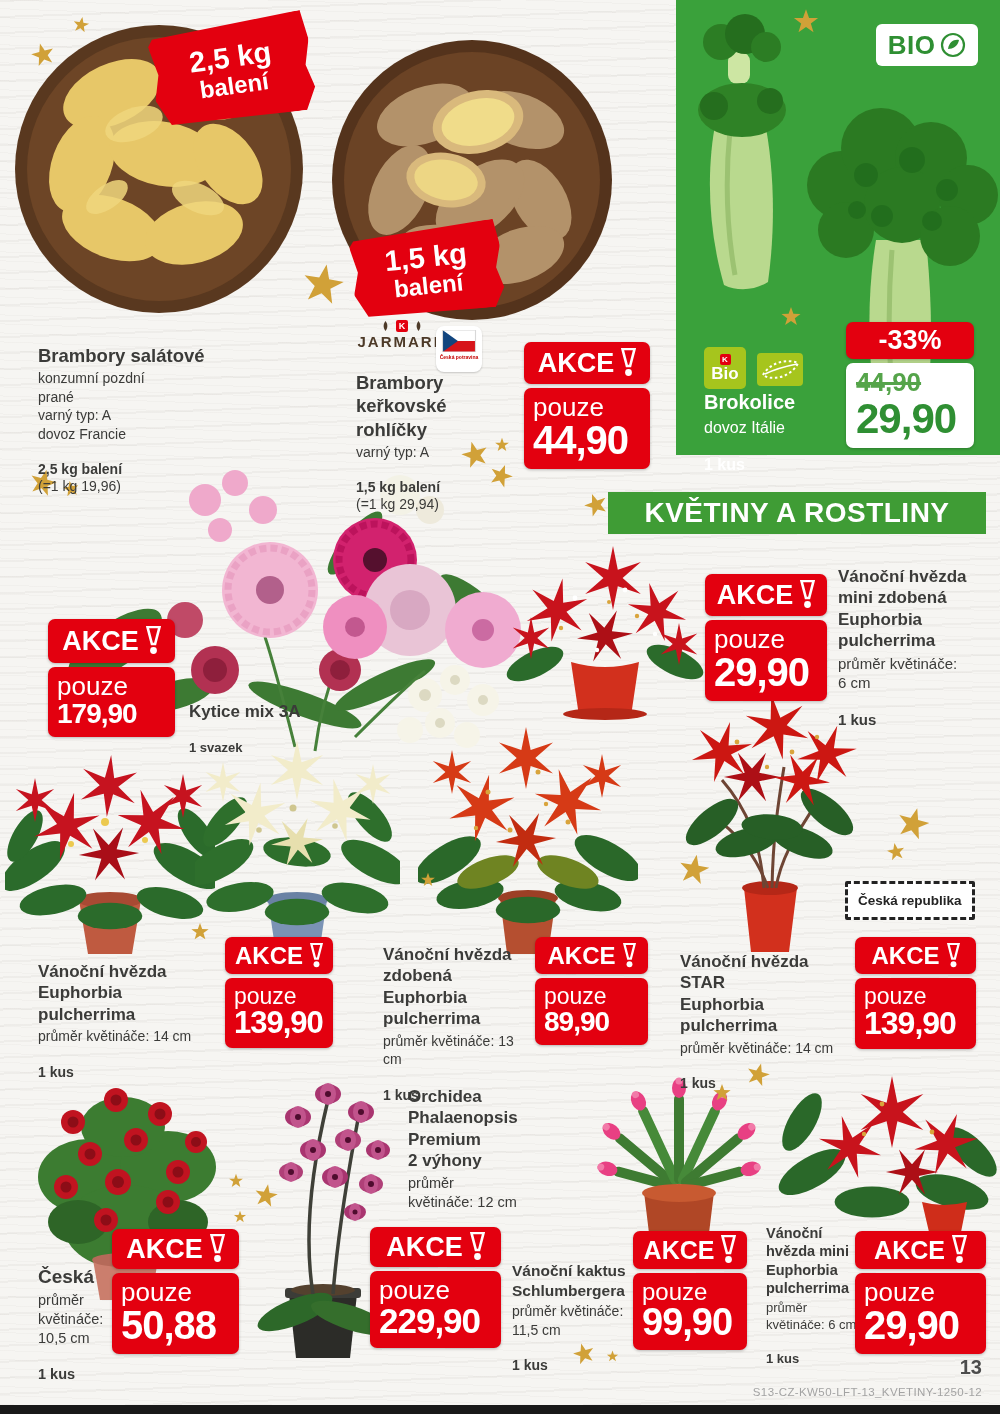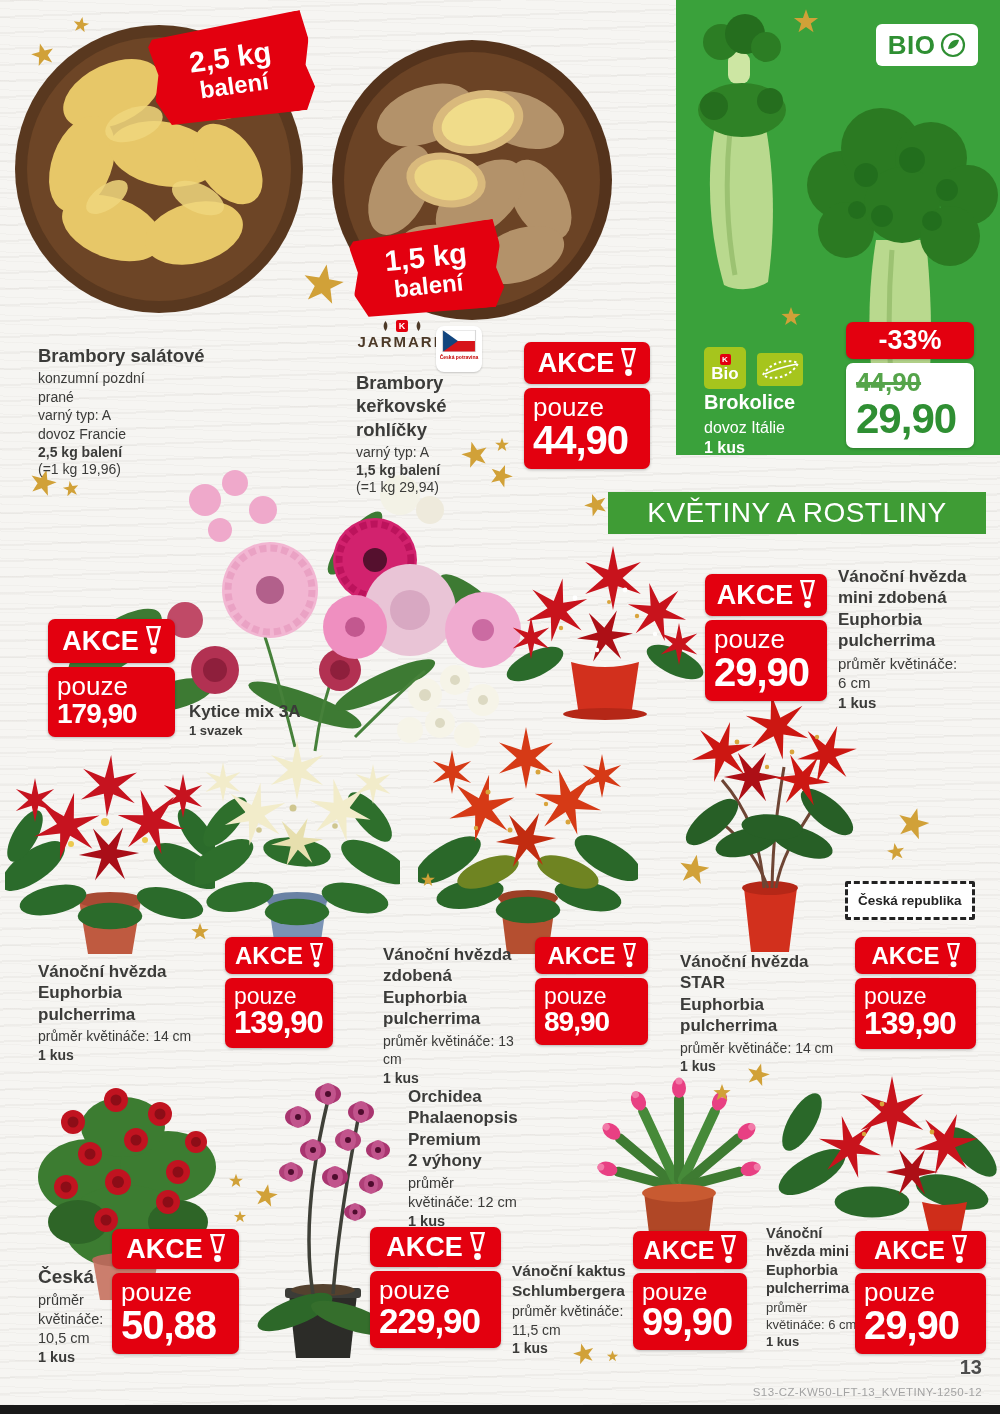--- a/index.html
+++ b/index.html
@@ -48,21 +48,21 @@
   .disc.green .disc-old { color:#55a44a; font-size:26px; }
   .disc.green .disc-new { color:#2f8f33; font-size:42px; }
 
   
   .pt { position:absolute; color:#3b3b39; z-index:4; }
   .pre { white-space:pre-line; }
   .nm { font-weight:700; font-size:17px; line-height:1.26; }
   .nm18 { font-size:18.5px; } .nm19 { font-size:19px; } .nm15 { font-size:15.5px; } .nm14 { font-size:14.5px; }
   .ds { font-size:14px; line-height:1.32; margin-top:2px; }
   .ds13 { font-size:13px; }
-  .pk { font-size:14px; font-weight:700; margin-top:1px; }
+  .pk { font-size:14px; font-weight:700; margin-top:18px; }
   .wh { color:#ffffff; }
 
   
   .brush {
     position:absolute; background:#e3000f; color:#fff; text-align:center; z-index:6;
     display:flex; flex-direction:column; align-items:center; justify-content:center;
     clip-path:polygon(3% 9%, 97% 0%, 100% 30%, 96% 55%, 100% 78%, 93% 100%, 8% 96%, 0% 70%, 4% 45%, 0% 16%);
   }
   .brush .b1 { font-weight:700; font-size:29px; line-height:1.05; }
   .brush .b2 { font-weight:700; font-size:24px; line-height:1.05; }
@@ -80,21 +80,21 @@
   .jarmark { left:350px; top:320px; width:104px; text-align:center; z-index:6; }
   .jm-top { display:flex; align-items:center; justify-content:center; gap:5px; margin-bottom:1px; }
   .jm-word { font-weight:700; font-size:15px; letter-spacing:2px; color:#4d3a28; }
 
   .flagbadge { left:436px; top:326px; width:46px; height:46px; background:#fff; border-radius:8px;
     box-shadow:0 1px 2px rgba(0,0,0,.2); display:flex; flex-direction:column; align-items:center;
     padding-top:4px; z-index:6; }
   .flag-cap { font-size:5px; color:#c40000; font-weight:700; margin-top:2px; white-space:nowrap; }
 
   .sec-header { left:608px; top:492px; width:378px; height:42px; background:#3f9c35; color:#fff; z-index:6;
-    display:flex; align-items:center; justify-content:center; font-weight:400; font-size:28px; letter-spacing:.5px; }
+    display:flex; align-items:center; justify-content:center; font-weight:700; font-size:28px; letter-spacing:.5px; }
 
   .origin-badge { left:845px; top:881px; background:#fff; border:3px dashed #232323; border-radius:2px;
     padding:9px 10px; font-weight:700; font-size:13.5px; color:#232323; z-index:7; white-space:nowrap; }
 
   .gstar { position:absolute; z-index:2; }
 
   .footer-page { right:18px; top:1356px; font-weight:700; font-size:20px; color:#4c4c4c; z-index:6; }
   .footer-code { right:18px; top:1386px; font-size:11.5px; color:#a3a3a3; letter-spacing:.4px; z-index:6; }
   .bottom-bar { left:0; top:1405px; width:1000px; height:9px; background:#191919; z-index:6; }
 </style>

